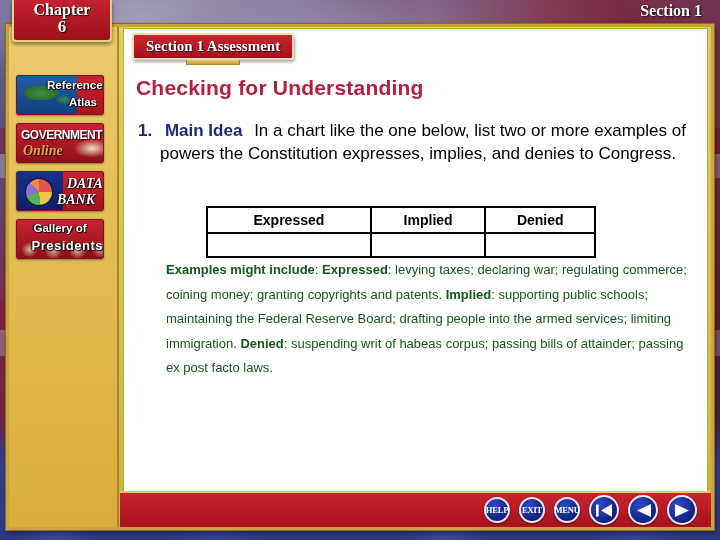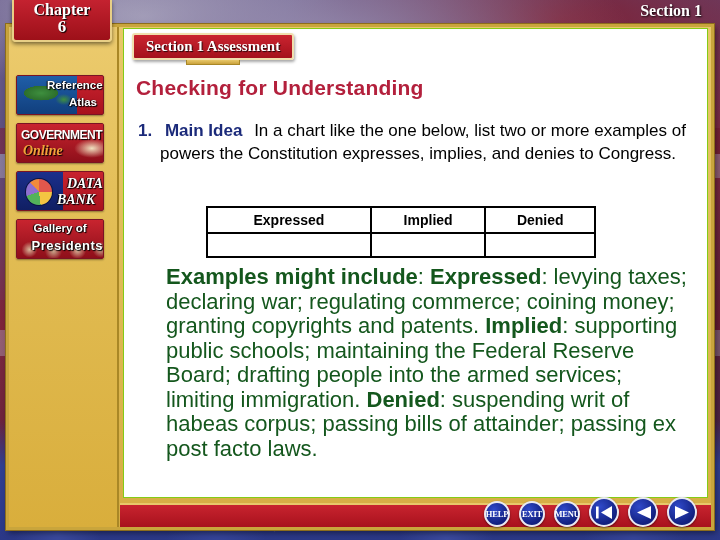--- a/index.html
+++ b/index.html
@@ -133,28 +133,28 @@
   #q-body { display:inline; }
 
   
   #chart-table { position:absolute; left:82px; top:177px; width:390px;
      border:2px solid #000; border-collapse:collapse; background:#fff; }
   #chart-table td { border:2px solid #000; height:26px; text-align:center;
      font-size:14px; font-weight:bold; color:#000; }
   #chart-table tr.body td { height:24px; }
 
   
-  #answer { position:absolute; left:42px; top:236px; right:14px;
-     font-size:22px; line-height:24.5px; color:#14571d; }
+  #answer { position:absolute; left:42px; top:229px; right:14px;
+     font-size:13px; line-height:24.5px; color:#14571d; }
   #answer b { font-weight:bold; }
 
   
-  #navbar { position:absolute; left:120px; right:9px; bottom:13px; height:24px; z-index:5;
+  #navbar { position:absolute; left:120px; right:9px; bottom:13px; height:36px; z-index:5;
      background:linear-gradient(180deg,#c8242f,#a8111d);
-     border-top:2px solid #e8c86a; display:flex; align-items:flex-end;
+     border-top:2px solid #e8c86a; display:flex; align-items:center;
      justify-content:flex-end; padding-right:14px; gap:9px; }
   .nav-circle { width:26px; height:26px; border-radius:50%;
      background:radial-gradient(circle at 36% 30%, #2f49c9, #12207f 70%);
      border:2px solid #e9e9f2; display:flex; align-items:center; justify-content:center;
      box-shadow:0 1px 2px rgba(0,0,0,.5); cursor:pointer; flex:0 0 auto; }
   .nav-circle span { font-family:"Liberation Serif", serif; font-weight:bold; font-size:8.5px;
      color:#fff; letter-spacing:-.2px; }
   .nav-arrow { width:30px; height:30px; border-radius:50%;
      background:radial-gradient(circle at 36% 30%, #2f49c9, #12207f 70%);
      border:2px solid #e9e9f2; display:flex; align-items:center; justify-content:center;

